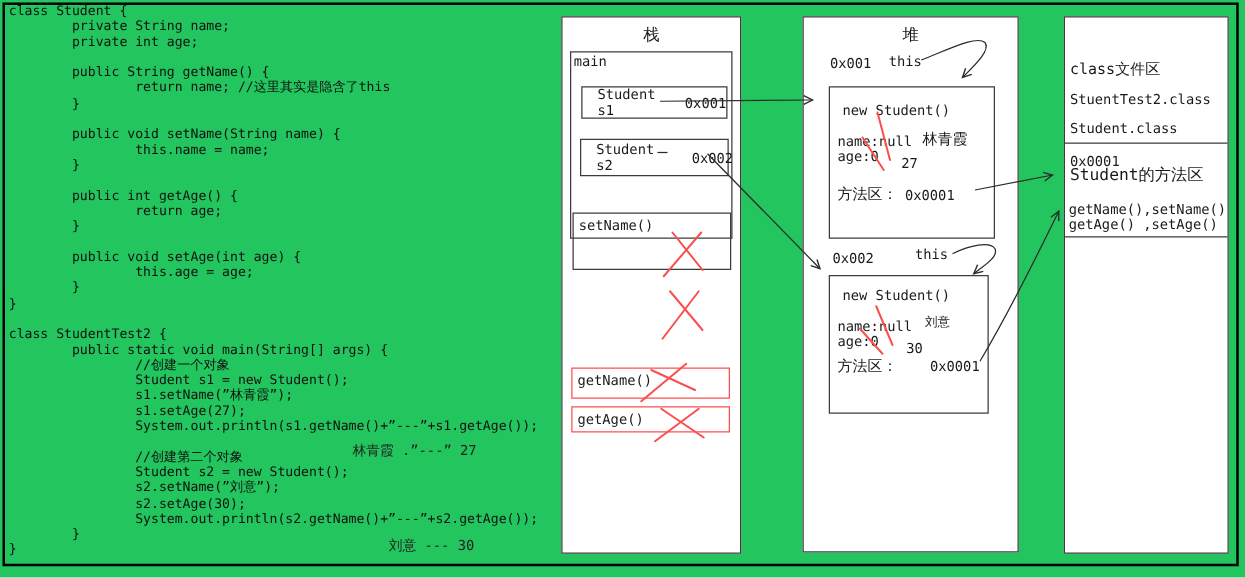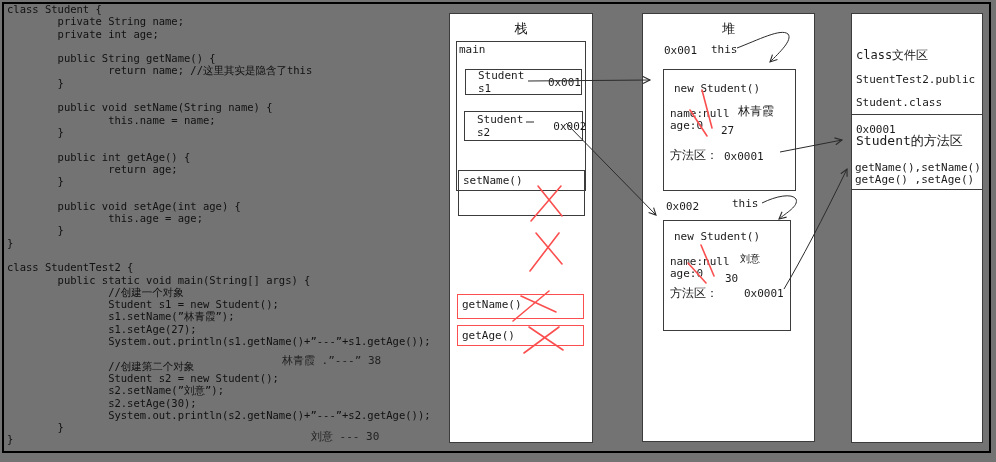--- a/index.html
+++ b/index.html
@@ -1,16 +1,16 @@
 <!DOCTYPE html>
 <html><head>
 <meta charset="utf-8">
 <style>
   html,body{margin:0;padding:0;background:#fff;}
-  #canvas{position:relative;width:996px;height:462px;background:#737373;overflow:hidden;
+  #canvas{position:relative;width:996px;height:462px;background:#22c55e;overflow:hidden;
           font-family:"DejaVu Sans Mono",monospace;color:#1a1a1a;}
   #outer-frame{position:absolute;left:2px;top:2px;width:989px;height:451px;
                border:2px solid #000;box-sizing:border-box;z-index:0;}
   
   #code{position:absolute;left:7px;top:3px;margin:0;z-index:1;
         font:10.5px/12.3px "DejaVu Sans Mono",monospace;white-space:pre;color:#111;}
   .ann{position:absolute;z-index:2;font:11px/13px "DejaVu Sans Mono",monospace;color:#222;}
   #ann1{left:282px;top:354px;}
   #ann2{left:311px;top:430px;}
   
@@ -98,21 +98,21 @@
                 s1.setAge(27);
                 System.out.println(s1.getName()+”---”+s1.getAge());
 
                 //创建第二个对象
                 Student s2 = new Student();
                 s2.setName(”刘意”);
                 s2.setAge(30);
                 System.out.println(s2.getName()+”---”+s2.getAge());
         }
 }</pre>
-  <div class="ann" id="ann1">林青霞 .”---”  38</div>
+  <div class="ann" id="ann1">林青霞 .”---”  27</div>
   <div class="ann" id="ann2">刘意  ---  30</div>
 
   <div class="col" id="stack-col">
     <div class="col-title">栈</div>
     <div class="box" id="main-frame">
       <div class="frame-label">main</div>
       <div class="box varbox" id="s1-box">
         <span>Student s1</span>
         <span class="addr">0x001</span>
       </div>
@@ -153,21 +153,21 @@
       <span class="o-nameval">刘意</span>
       <span class="o-age">age:0</span>
       <span class="o-ageval">30</span>
       <span class="o-malbl">方法区：</span>
       <span class="o-maref">0x0001</span>
     </div>
   </div>
 
   <div class="col" id="method-col">
     <span class="ma-item" id="ma-classhdr">class文件区</span>
-    <span class="ma-item" id="ma-entry0">StuentTest2.public</span>
+    <span class="ma-item" id="ma-entry0">StuentTest2.class</span>
     <span class="ma-item" id="ma-entry1">Student.class</span>
     <div class="ma-divider" id="ma-div1"></div>
     <span class="ma-item" id="ma-addr">0x0001</span>
     <span class="ma-item" id="ma-stulbl">Student的方法区</span>
     <span class="ma-item" id="ma-m1">getName(),setName()</span>
     <span class="ma-item" id="ma-m2">getAge() ,setAge()</span>
     <div class="ma-divider" id="ma-div2"></div>
   </div>
 
   <svg id="overlay" width="996" height="462" viewBox="0 0 996 462">

